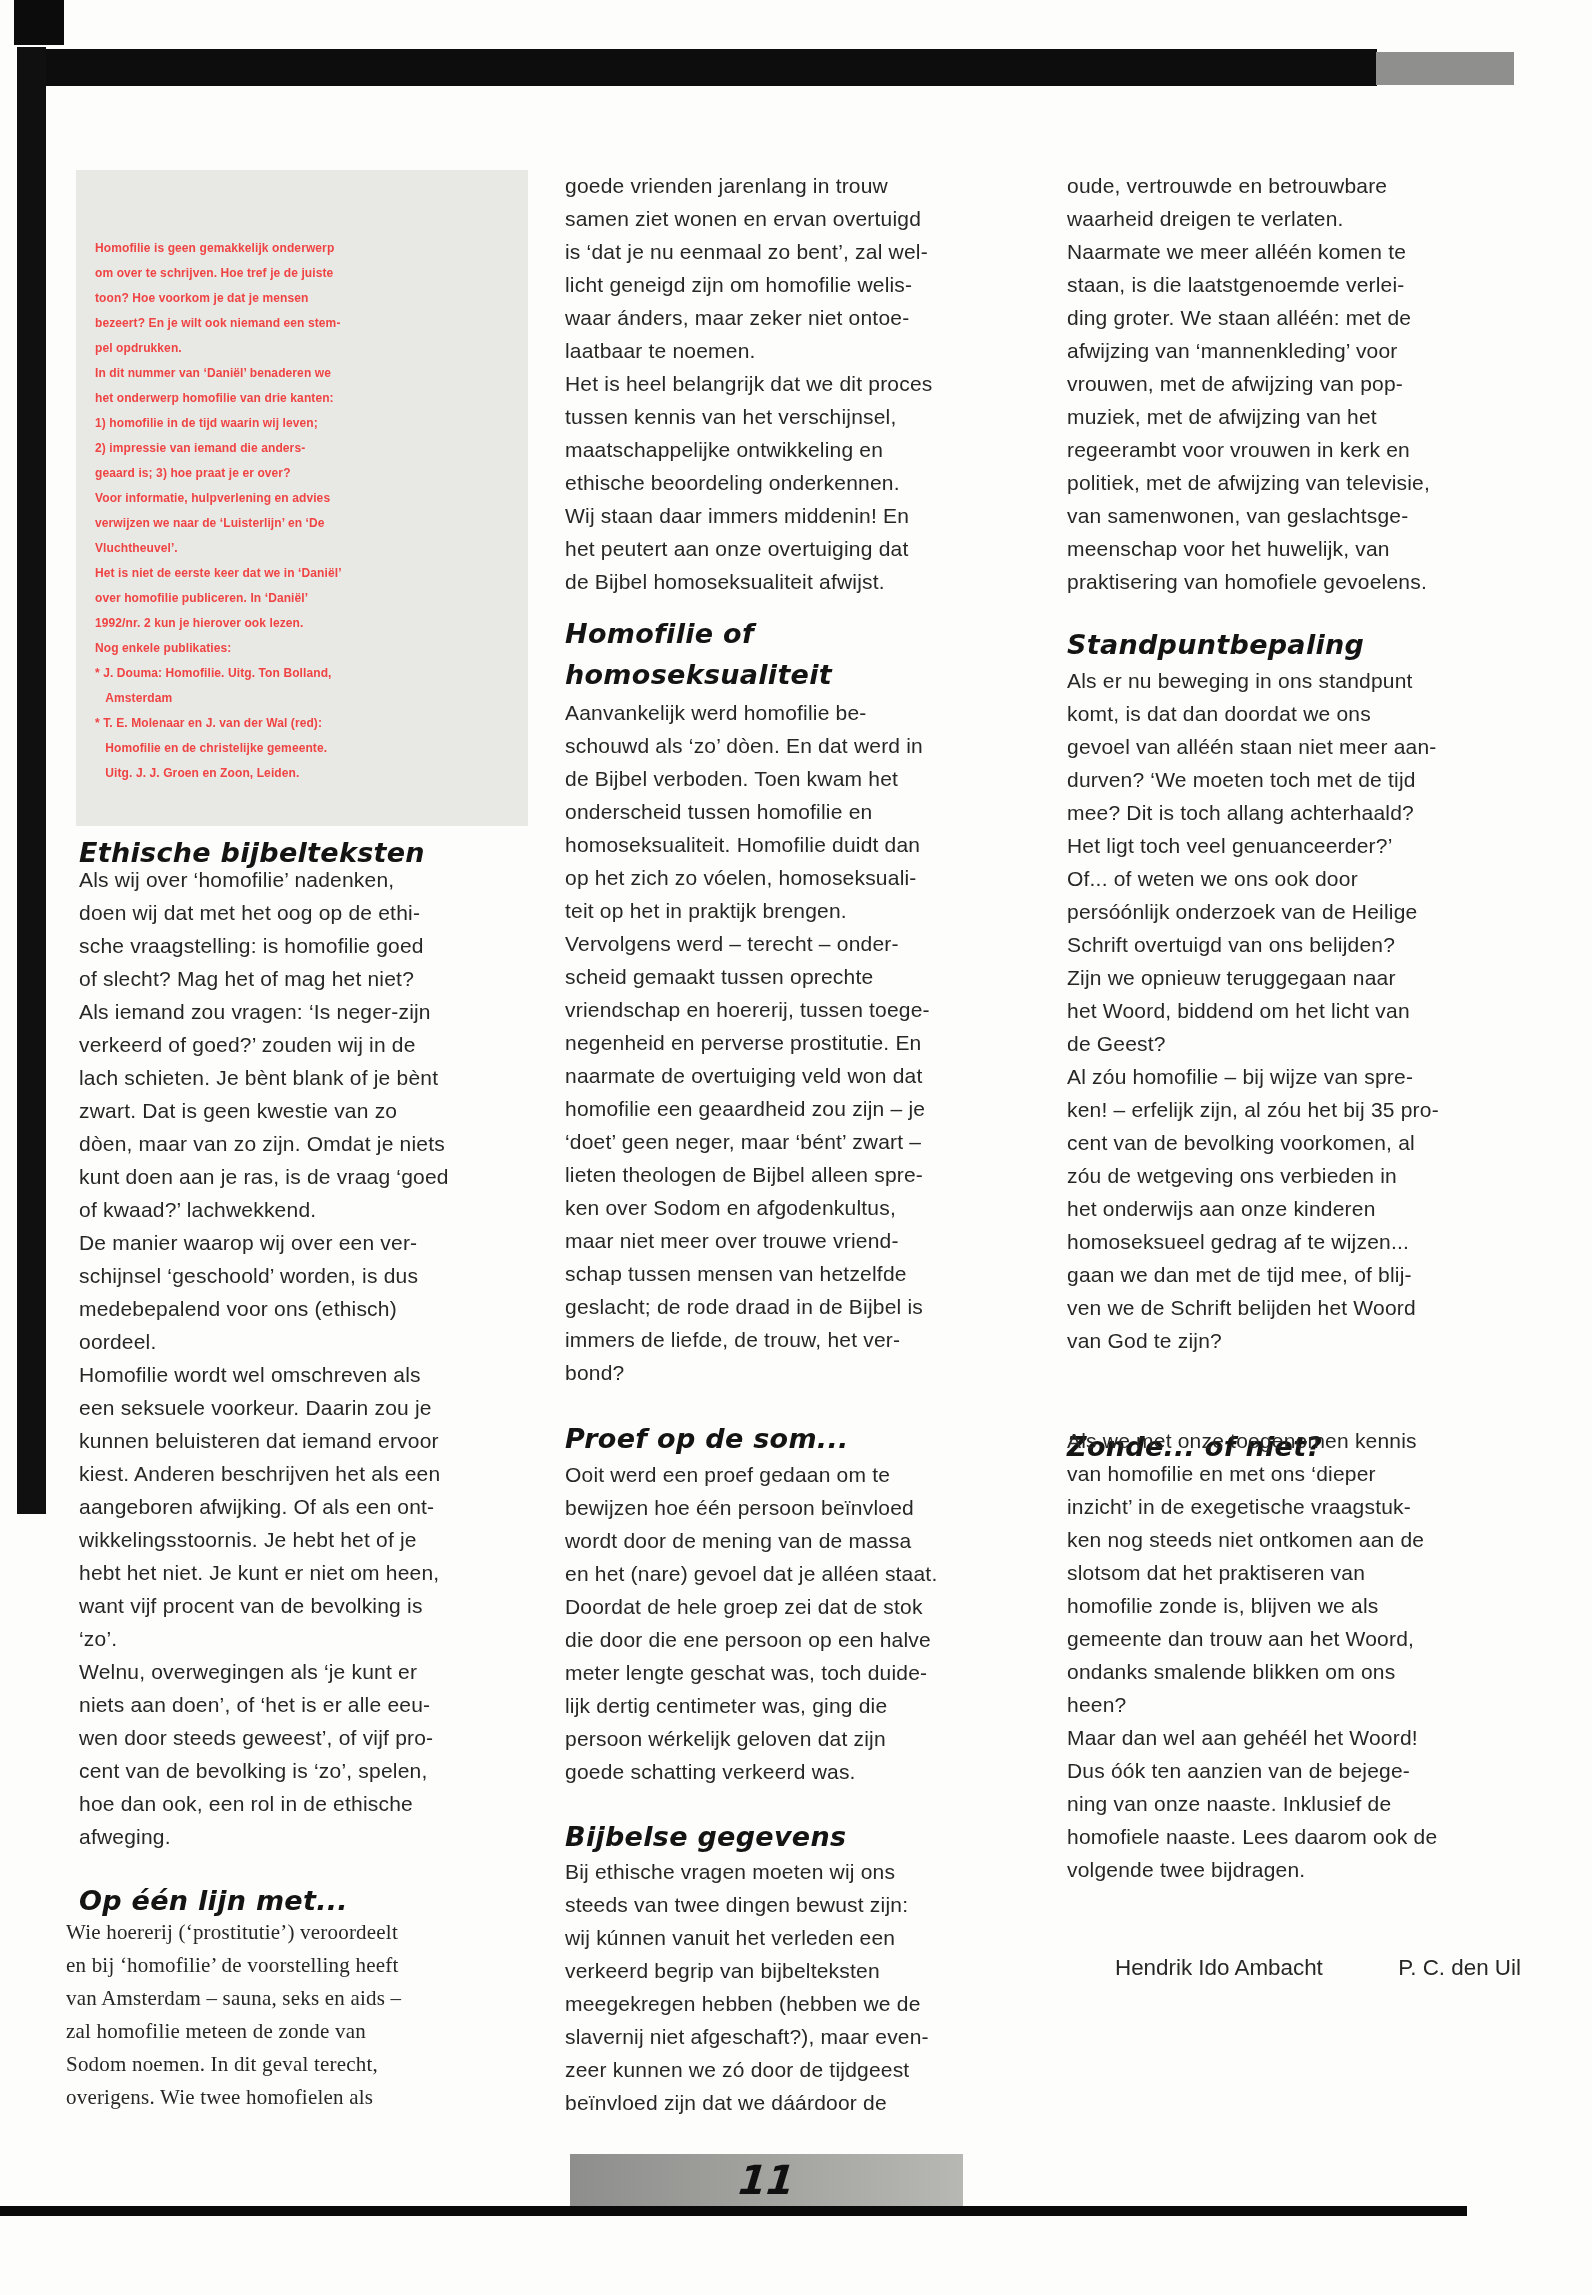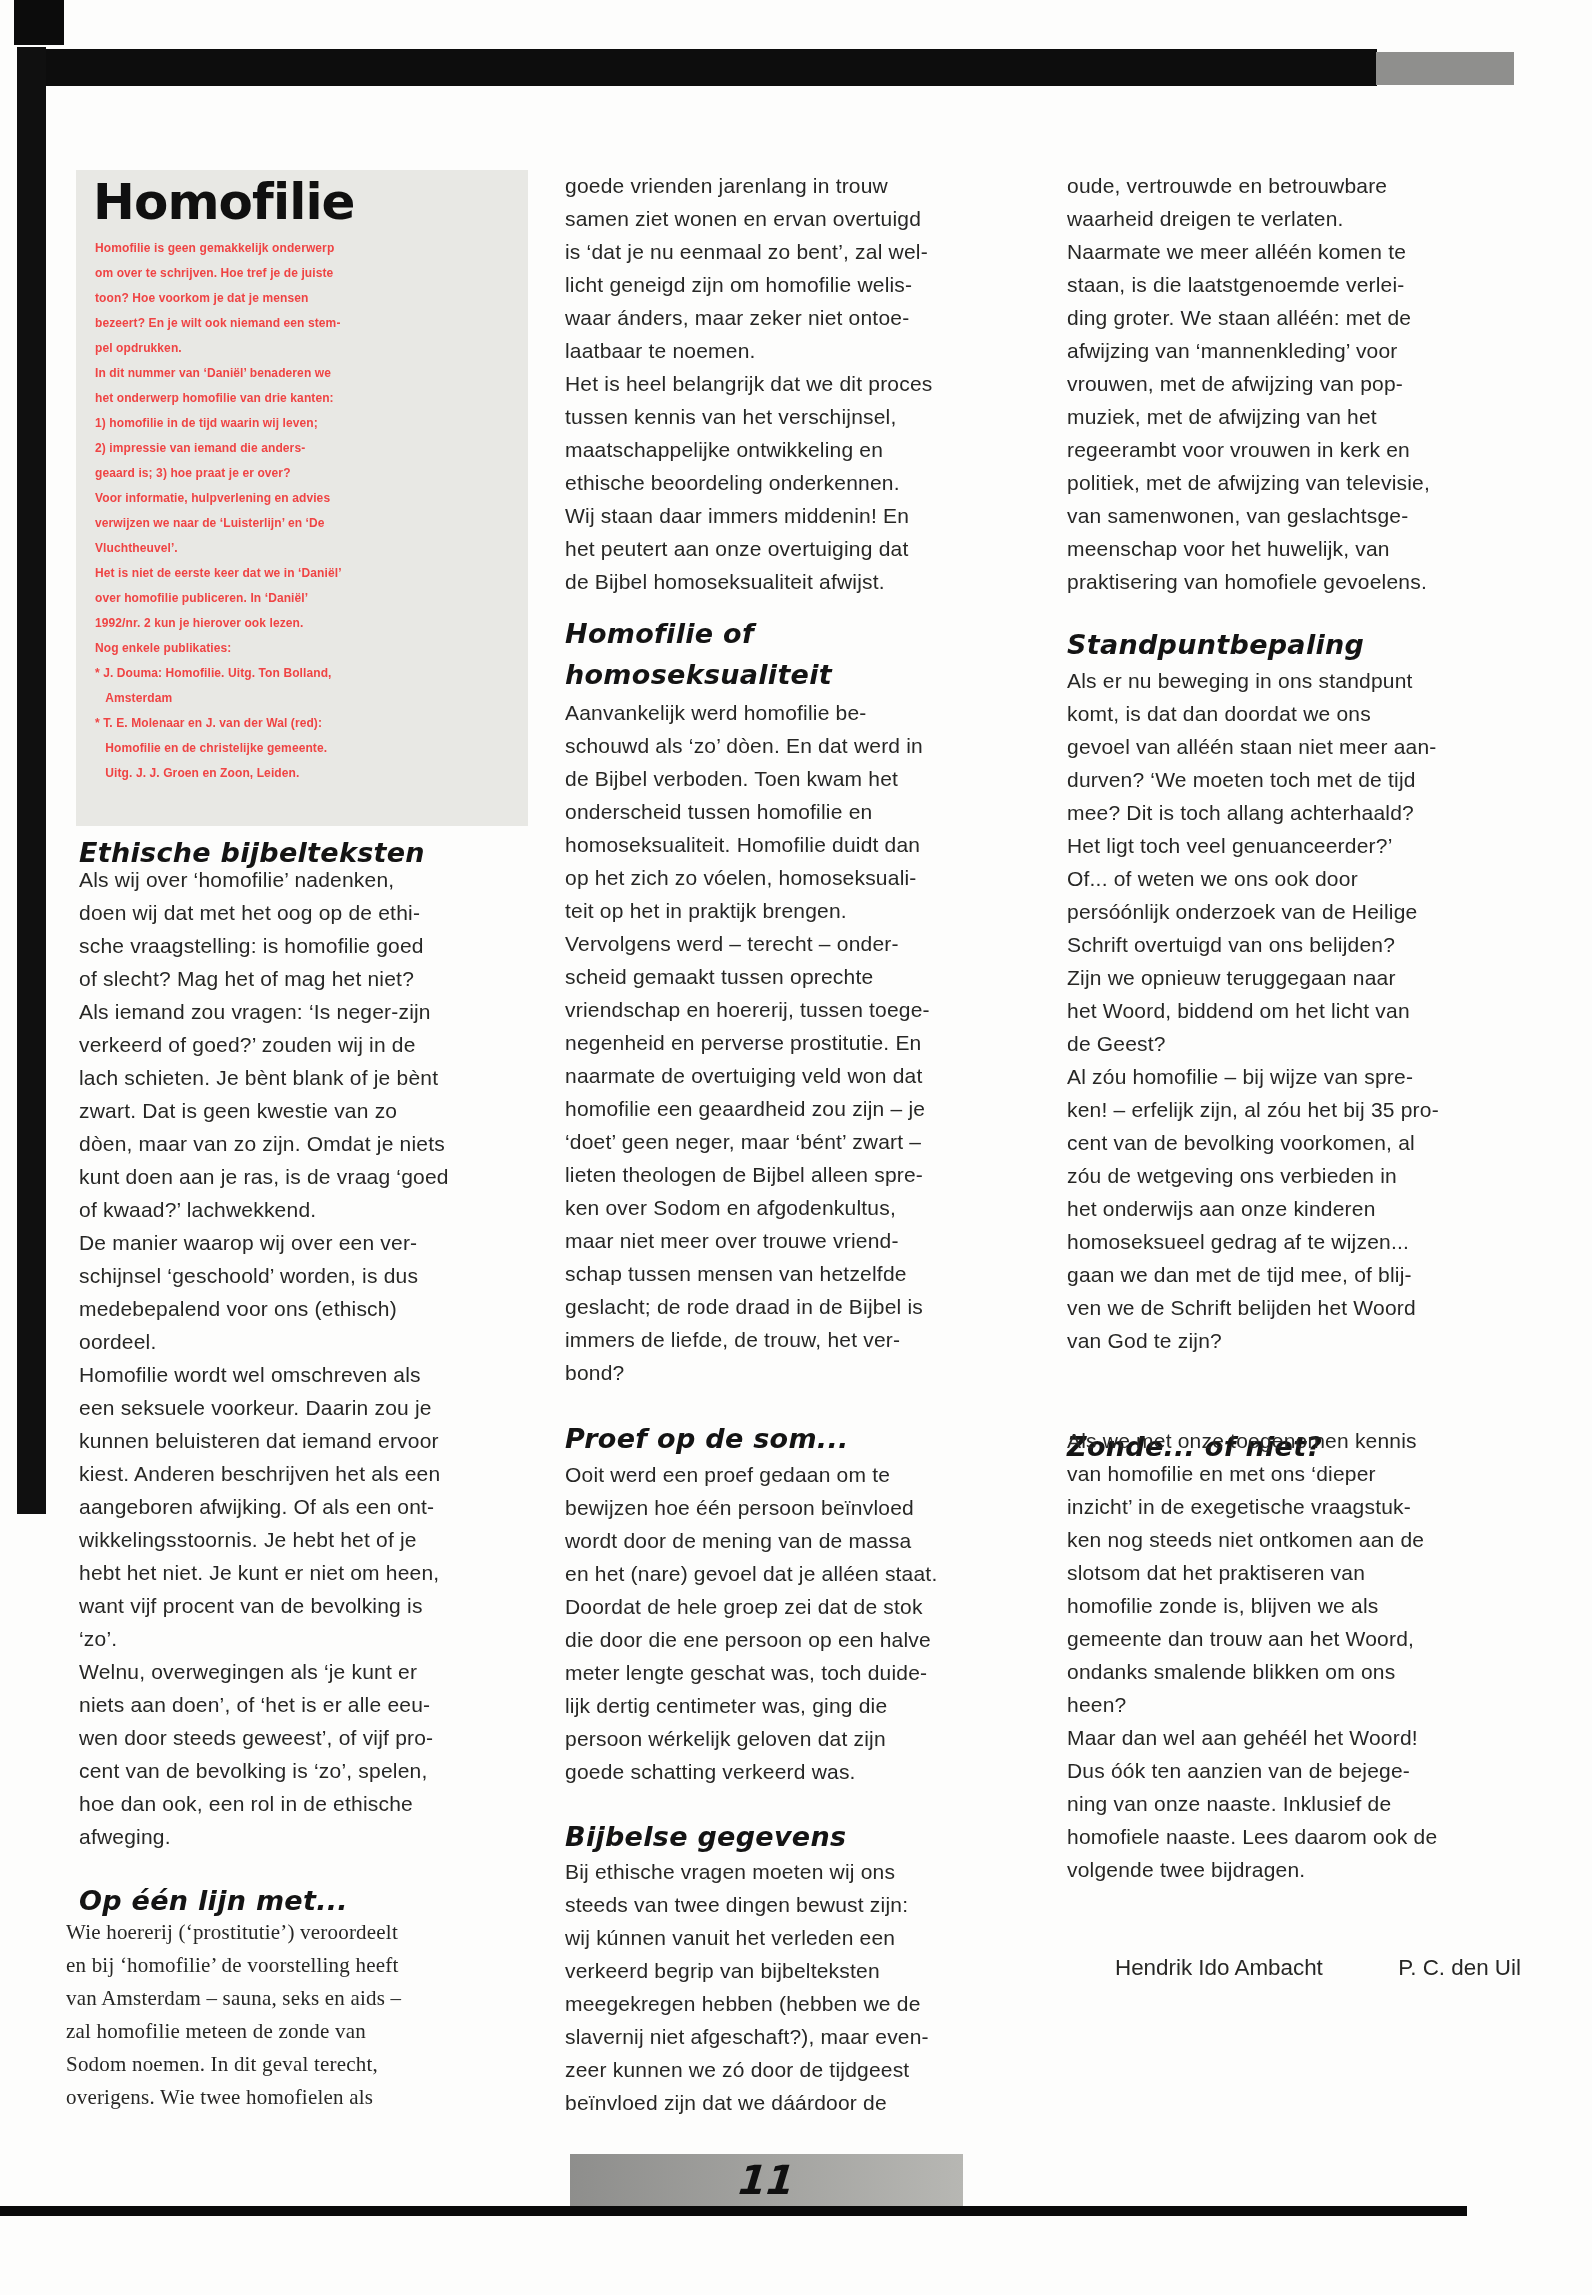--- a/index.html
+++ b/index.html
@@ -72,21 +72,20 @@
 <body>
 
 <div class="page">
 
   <div class="corner-blob"></div>
   <div class="top-bar"></div>
   <div class="top-bar-gray"></div>
   <div class="left-bar"></div>
 
   <div class="intro-box"></div>
-  <div class="intro-title">Homofilie</div>
   <div class="intro-body">Homofilie is geen gemakkelijk onderwerp
 om over te schrijven. Hoe tref je de juiste
 toon? Hoe voorkom je dat je mensen
 bezeert? En je wilt ook niemand een stem-
 pel opdrukken.
 In dit nummer van ‘Daniël’ benaderen we
 het onderwerp homofilie van drie kanten:
 1) homofilie in de tijd waarin wij leven;
 2) impressie van iemand die anders-
 geaard is; 3) hoe praat je er over?

